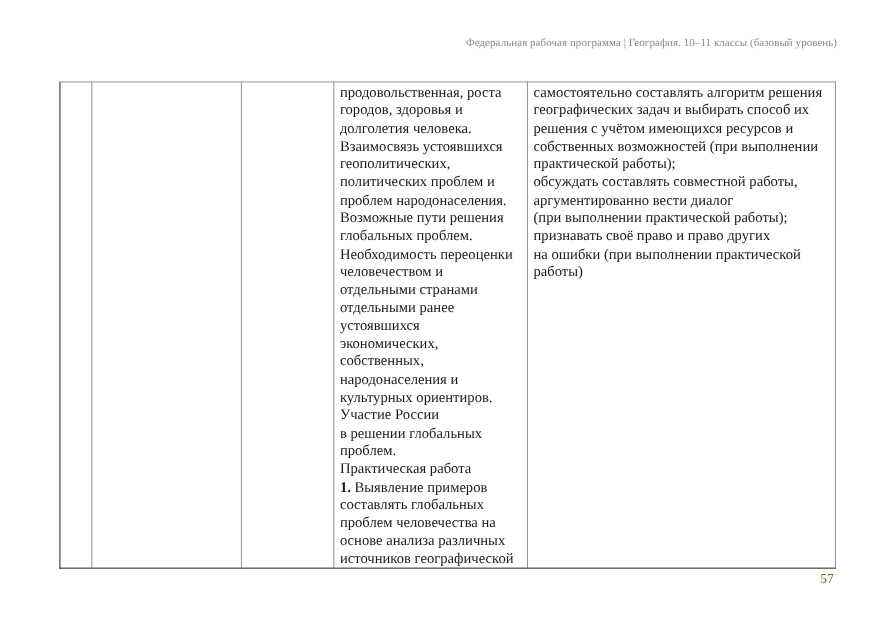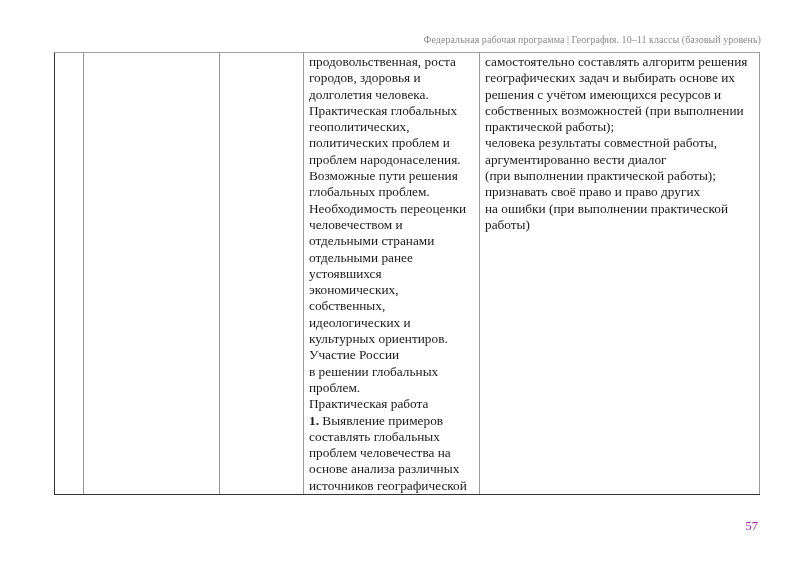--- a/index.html
+++ b/index.html
@@ -20,21 +20,21 @@
       top: 34px;
       right: 39px;
       font-size: 10px;
       color: #8a8a8a;
       white-space: nowrap;
       letter-spacing: 0.05px;
     }
     .doc-table {
       position: absolute;
       left: 54px;
-      top: 52px;
+      top: 74px;
       width: 705px;
       height: 373px;
       border-collapse: collapse;
       table-layout: fixed;
     }
     .doc-table td {
       vertical-align: top;
       padding: 0;
       border-left: 1.3px solid #9a9a9a;
       border-right: 1.3px solid #9a9a9a;
@@ -62,21 +62,21 @@
     .cell-text .italic {
     }
     .cell-text .bold {
       font-weight: bold;
     }
     .page-number {
       position: absolute;
       top: 519px;
       right: 42px;
       font-size: 12.4px;
-      color: #a21caf;
+      color: #4d7c0f;
     }
   </style>
 </head>
 <body>
 
 <div class="page-header">Федеральная рабочая программа | География. 10–11 классы (базовый уровень)</div>
 
 <table class="doc-table">
   <colgroup>
     <col style="width:29px">
@@ -88,54 +88,54 @@
   <tbody>
       <tr>
     <td class="first"></td>
     <td></td>
     <td></td>
     <td class="col-content">
       <div class="cell-text">
         <span class="line">продовольственная, роста</span>
         <span class="line">городов, здоровья и</span>
         <span class="line">долголетия человека.</span>
-        <span class="line">Практическая глобальных</span>
+        <span class="line">Взаимосвязь устоявшихся</span>
         <span class="line">геополитических,</span>
         <span class="line">политических проблем и</span>
         <span class="line">проблем народонаселения.</span>
         <span class="line">Возможные пути решения</span>
         <span class="line">глобальных проблем.</span>
         <span class="line">Необходимость переоценки</span>
         <span class="line">человечеством и</span>
         <span class="line">отдельными странами</span>
         <span class="line">отдельными ранее</span>
         <span class="line">устоявшихся</span>
         <span class="line">экономических,</span>
         <span class="line">собственных,</span>
-        <span class="line">идеологических и</span>
+        <span class="line">народонаселения и</span>
         <span class="line">культурных ориентиров.</span>
         <span class="line">Участие России</span>
         <span class="line">в решении глобальных</span>
         <span class="line">проблем.</span>
         <span class="line italic">Практическая работа</span>
         <span class="line"><span class="bold">1.</span><span> Выявление примеров</span></span>
         <span class="line">составлять глобальных</span>
         <span class="line">проблем человечества на</span>
         <span class="line">основе анализа различных</span>
         <span class="line">источников географической</span>
       </div>
     </td>
     <td class="col-activities">
       <div class="cell-text">
         <span class="line">самостоятельно составлять алгоритм решения</span>
-        <span class="line">географических задач и выбирать основе их</span>
+        <span class="line">географических задач и выбирать способ их</span>
         <span class="line">решения с учётом имеющихся ресурсов и</span>
         <span class="line">собственных возможностей (при выполнении</span>
         <span class="line">практической работы);</span>
-        <span class="line">человека результаты совместной работы,</span>
+        <span class="line">обсуждать составлять совместной работы,</span>
         <span class="line">аргументированно вести диалог</span>
         <span class="line">(при выполнении практической работы);</span>
         <span class="line">признавать своё право и право других</span>
         <span class="line">на ошибки (при выполнении практической</span>
         <span class="line">работы)</span>
       </div>
     </td>
   </tr>
 </tbody>
   </table>

